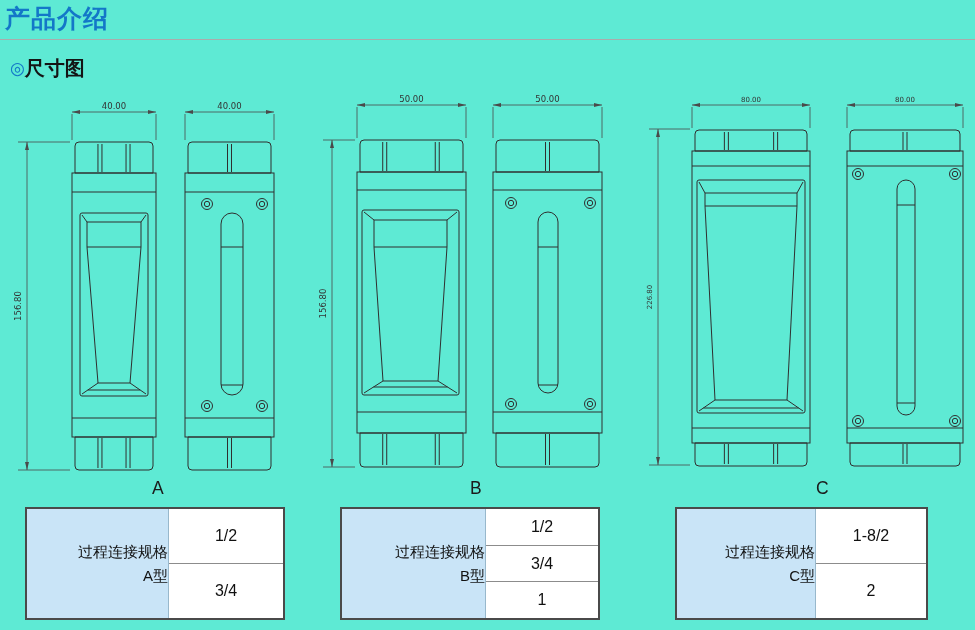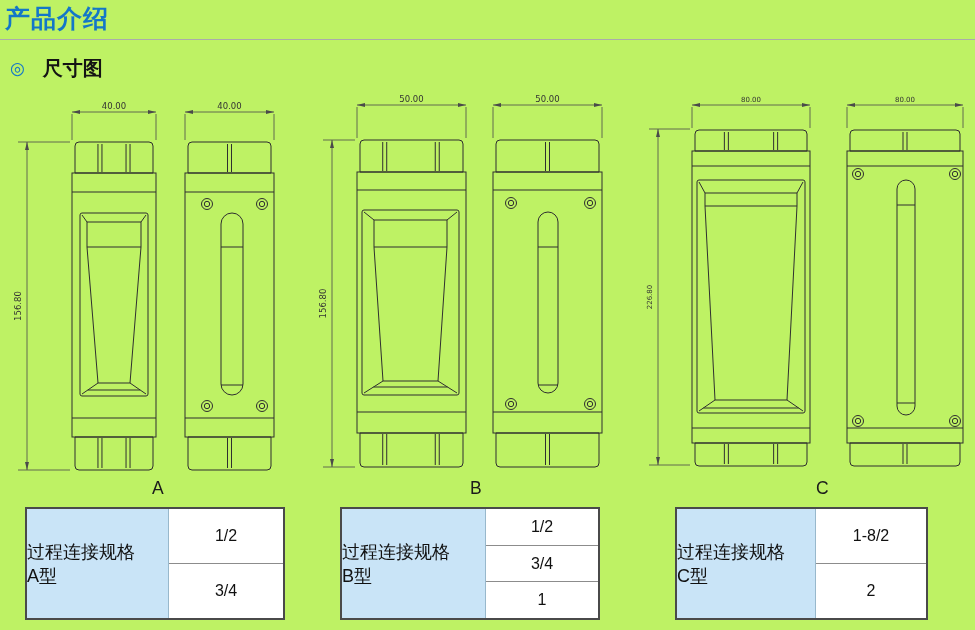--- a/index.html
+++ b/index.html
@@ -1,36 +1,36 @@
 <!DOCTYPE html>
 <html style="--accent: #1377c8; --tbl-blue: #c9e4f7;"><head>
 <meta charset="utf-8">
 <style>
   html,body{margin:0;padding:0;background:#fff;}
   .page{
-    position:relative;width:975px;height:630px;background:#bef264;overflow:hidden;
+    position:relative;width:975px;height:630px;background:#5eead4;overflow:hidden;
     font-family:"Liberation Sans","DejaVu Sans",sans-serif;
   }
   .page-title{
     position:absolute;left:5px;top:2px;
     font-size:25px;font-weight:bold;color:var(--accent,#1377c8);
     letter-spacing:1px;
   }
   .title-rule{
     position:absolute;left:0;top:39px;width:975px;height:0;
     border-top:1px solid #ababab;
   }
   .section-row{
     position:absolute;left:10px;top:55px;display:flex;align-items:center;
   }
   .bullet{
     color:var(--accent,#1377c8);font-size:17px;line-height:17px;
   }
   .heading{
-    margin-left:18px;font-size:20px;font-weight:bold;color:#141414;
+    margin-left:0;font-size:20px;font-weight:bold;color:#141414;
   }
   .note{
     margin-left:3px;font-size:15px;color:#2d2d2d;padding-top:2px;
   }
   #diagrams{position:absolute;left:0;top:0;pointer-events:none;}
   .ln{stroke:#2f2f2f;stroke-width:1;fill:none;}
   .dim{stroke:#4a4a4a;stroke-width:0.8;fill:none;}
   .arr{fill:#4a4a4a;stroke:none;}
   .dimtext{
     fill:#333;font-family:"DejaVu Sans","Liberation Sans",sans-serif;
@@ -38,22 +38,22 @@
   .group-label{
     position:absolute;top:478px;font-size:17.5px;color:#1b1b1b;
   }
   .spec-table{
     position:absolute;top:507px;height:113px;display:flex;
     border:2px solid #4a4a4a;box-sizing:border-box;background:#fff;
   }
   .spec-head{
     background:var(--tbl-blue,#c9e4f7);
     border-right:1px solid #98b8cc;
-    display:flex;flex-direction:column;justify-content:center;align-items:flex-start;
-    font-size:18px;color:#111;line-height:24px;
+    display:flex;flex-direction:column;justify-content:center;align-items:flex-end;
+    font-size:15px;color:#111;line-height:24px;
   }
   .spec-vals{flex:1;display:flex;flex-direction:column;}
   .spec-val{
     flex:1;display:flex;align-items:center;justify-content:center;
     font-size:16px;color:#111;border-top:1px solid #8c8c8c;
   }
   .spec-val:first-child{border-top:none;}
 </style>
 </head>
 <body>

